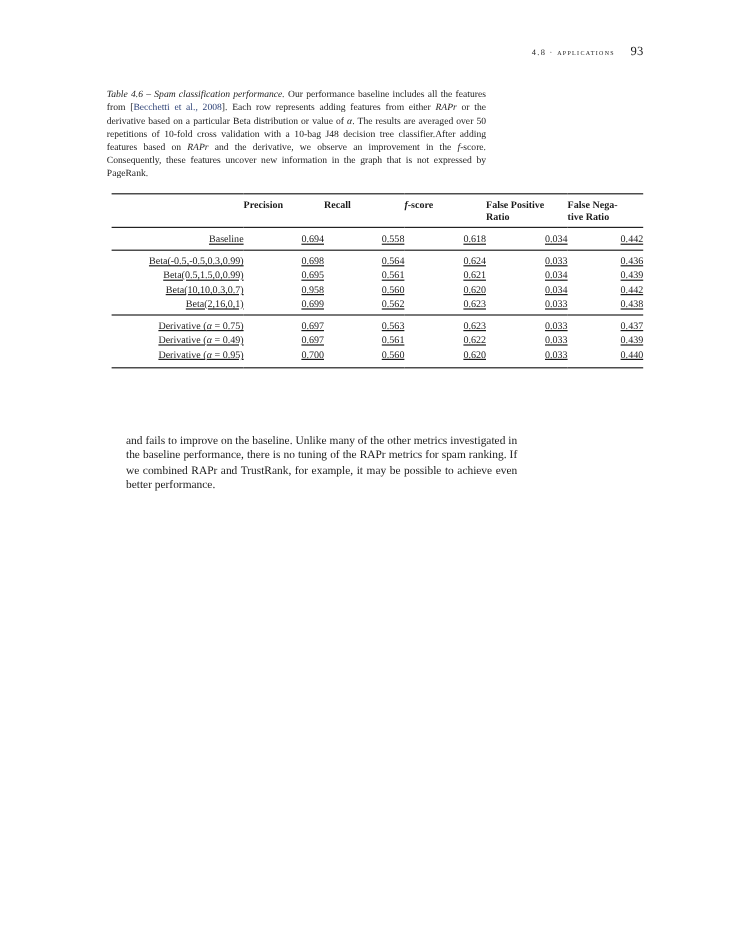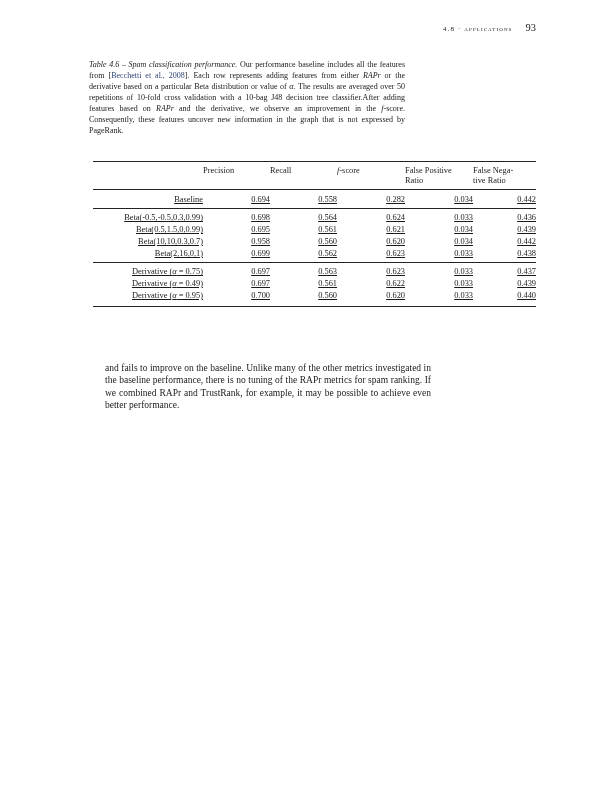--- a/index.html
+++ b/index.html
@@ -7,52 +7,52 @@
   }
   html,body{margin:0;padding:0;}
   body{
     width:612px;height:792px;background:var(--background);
     font-family:"Liberation Serif","DejaVu Serif",serif;color:var(--text);
     position:relative;overflow:hidden;
   }
   .page{position:absolute;inset:0;}
   
   .running-header{
-    position:absolute;top:22px;right:76px;
+    position:absolute;top:38px;right:76px;
     display:flex;align-items:baseline;gap:13px;
   }
   .rh-text{
     font-size:7px;letter-spacing:1.1px;font-variant:small-caps;
     text-transform:lowercase;
   }
   .rh-text::first-letter{letter-spacing:1.1px;}
   .rh-page{font-size:10.5px;}
   
   .caption{
-    position:absolute;left:89px;top:59px;width:316px;margin:0;
+    position:absolute;left:89px;top:73px;width:316px;margin:0;
     font-size:8px;line-height:11px;text-align:justify;hyphens:manual;
   }
   .s-i{font-style:italic;}
   .s-link{color:var(--citation);cursor:pointer;}
   
   table.results{
     position:absolute;left:93px;top:161px;width:443px;
     border-collapse:collapse;table-layout:fixed;
     font-size:8.4px;
     border-top:1.4px solid var(--rule);
     border-bottom:1.4px solid var(--rule);
   }
   table.results th:nth-child(1){width:110px;}
   table.results th:nth-child(2){width:67px;}
   table.results th:nth-child(3){width:67px;}
   table.results th:nth-child(4){width:68px;}
   table.results th:nth-child(5){width:68px;margin-top:28px;}
   table.results th:nth-child(6){width:63px;}
   table.results th{
-    text-align:left;font-weight:normal;vertical-align:top;
+    text-align:left;font-weight:bold;vertical-align:top;
     padding:4px 0 3px 0;line-height:10px;white-space:pre-line;
     border-bottom:0.9px solid var(--rule);
   }
   table.results td{
     text-align:right;padding:0;line-height:11.8px;vertical-align:baseline;text-decoration:underline;
   }
   td.row-label{padding-left:7px !important;}
   tbody.group-baseline td{padding-top:3.5px;padding-bottom:3.2px;}
   tbody.group-beta{border-top:1.4px solid var(--rule);}
   tbody.group-derivative{border-top:1.4px solid var(--rule);}
@@ -89,21 +89,21 @@
 Ratio</th>
           <th>False Nega-
 tive Ratio</th>
         </tr>
       </thead>
       <tbody class="group-baseline">
         <tr>
           <td class="row-label">Baseline</td>
           <td>0.694</td>
           <td>0.558</td>
-          <td>0.282</td>
+          <td>0.618</td>
           <td>0.034</td>
           <td>0.442</td>
         </tr>
       </tbody>
       <tbody class="group-beta">
         <tr>
           <td class="row-label">Beta(-0.5,-0.5,0.3,0.99)</td>
           <td>0.698</td>
           <td>0.564</td>
           <td>0.624</td>

